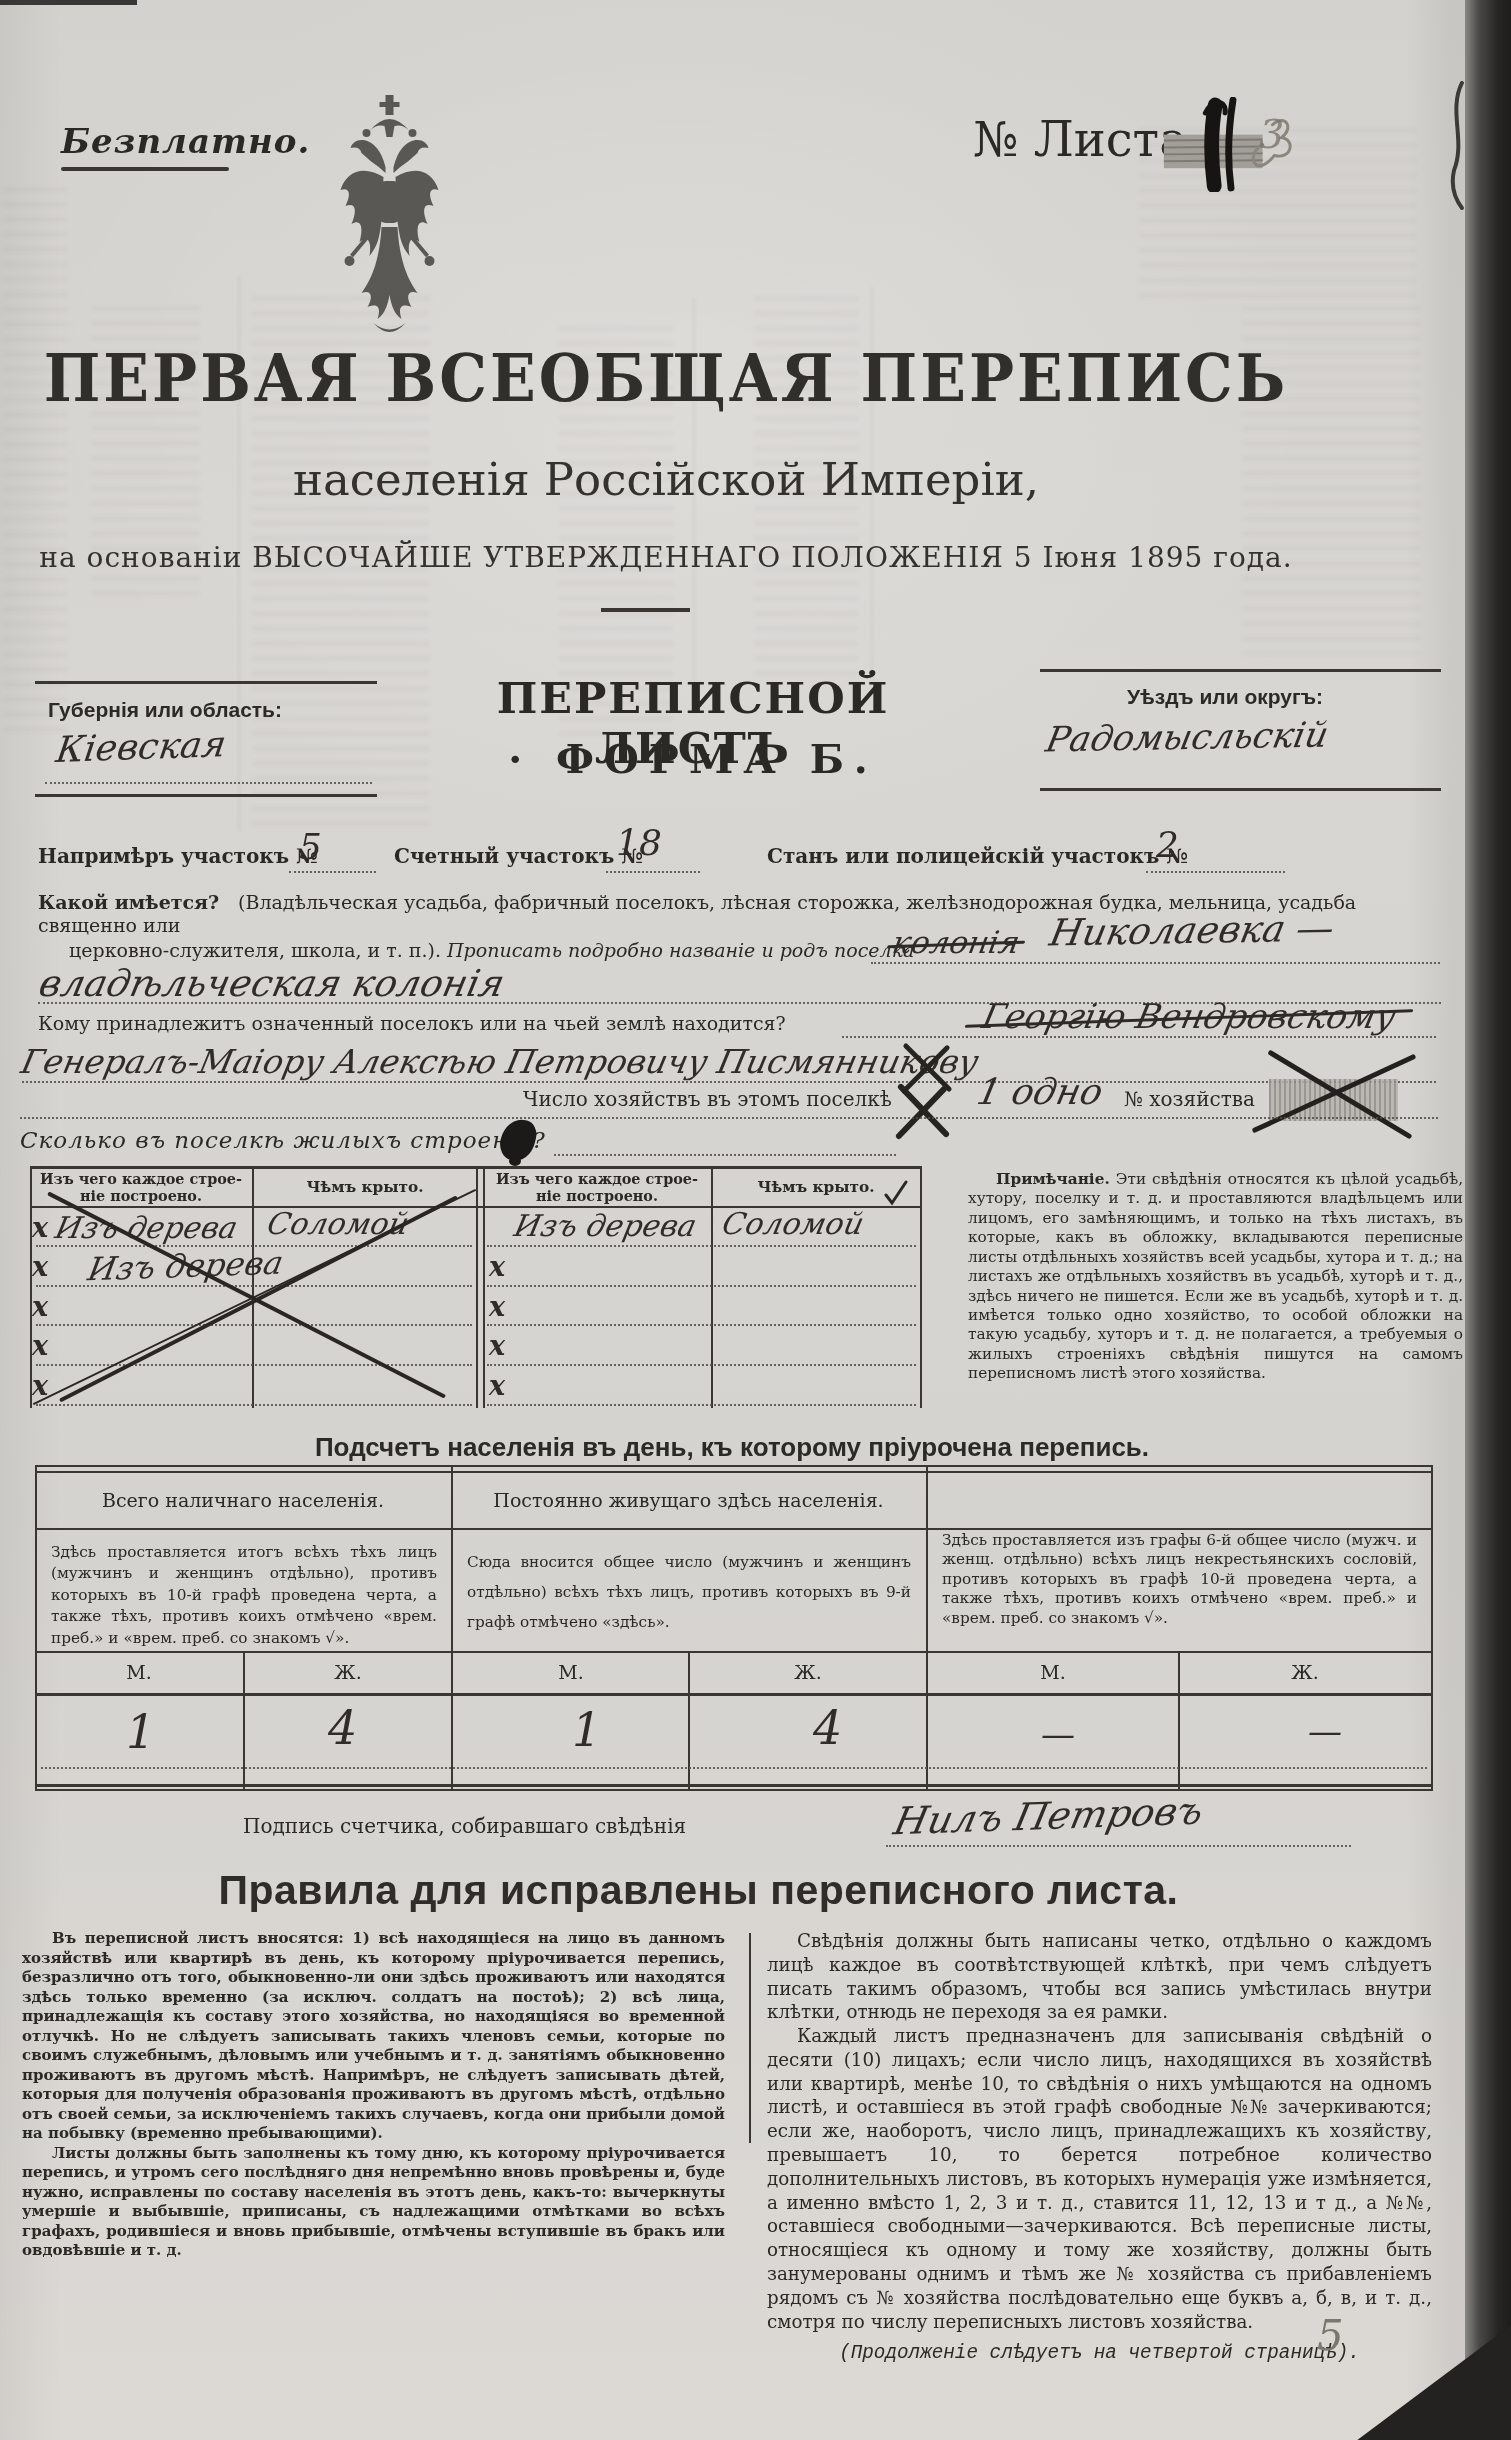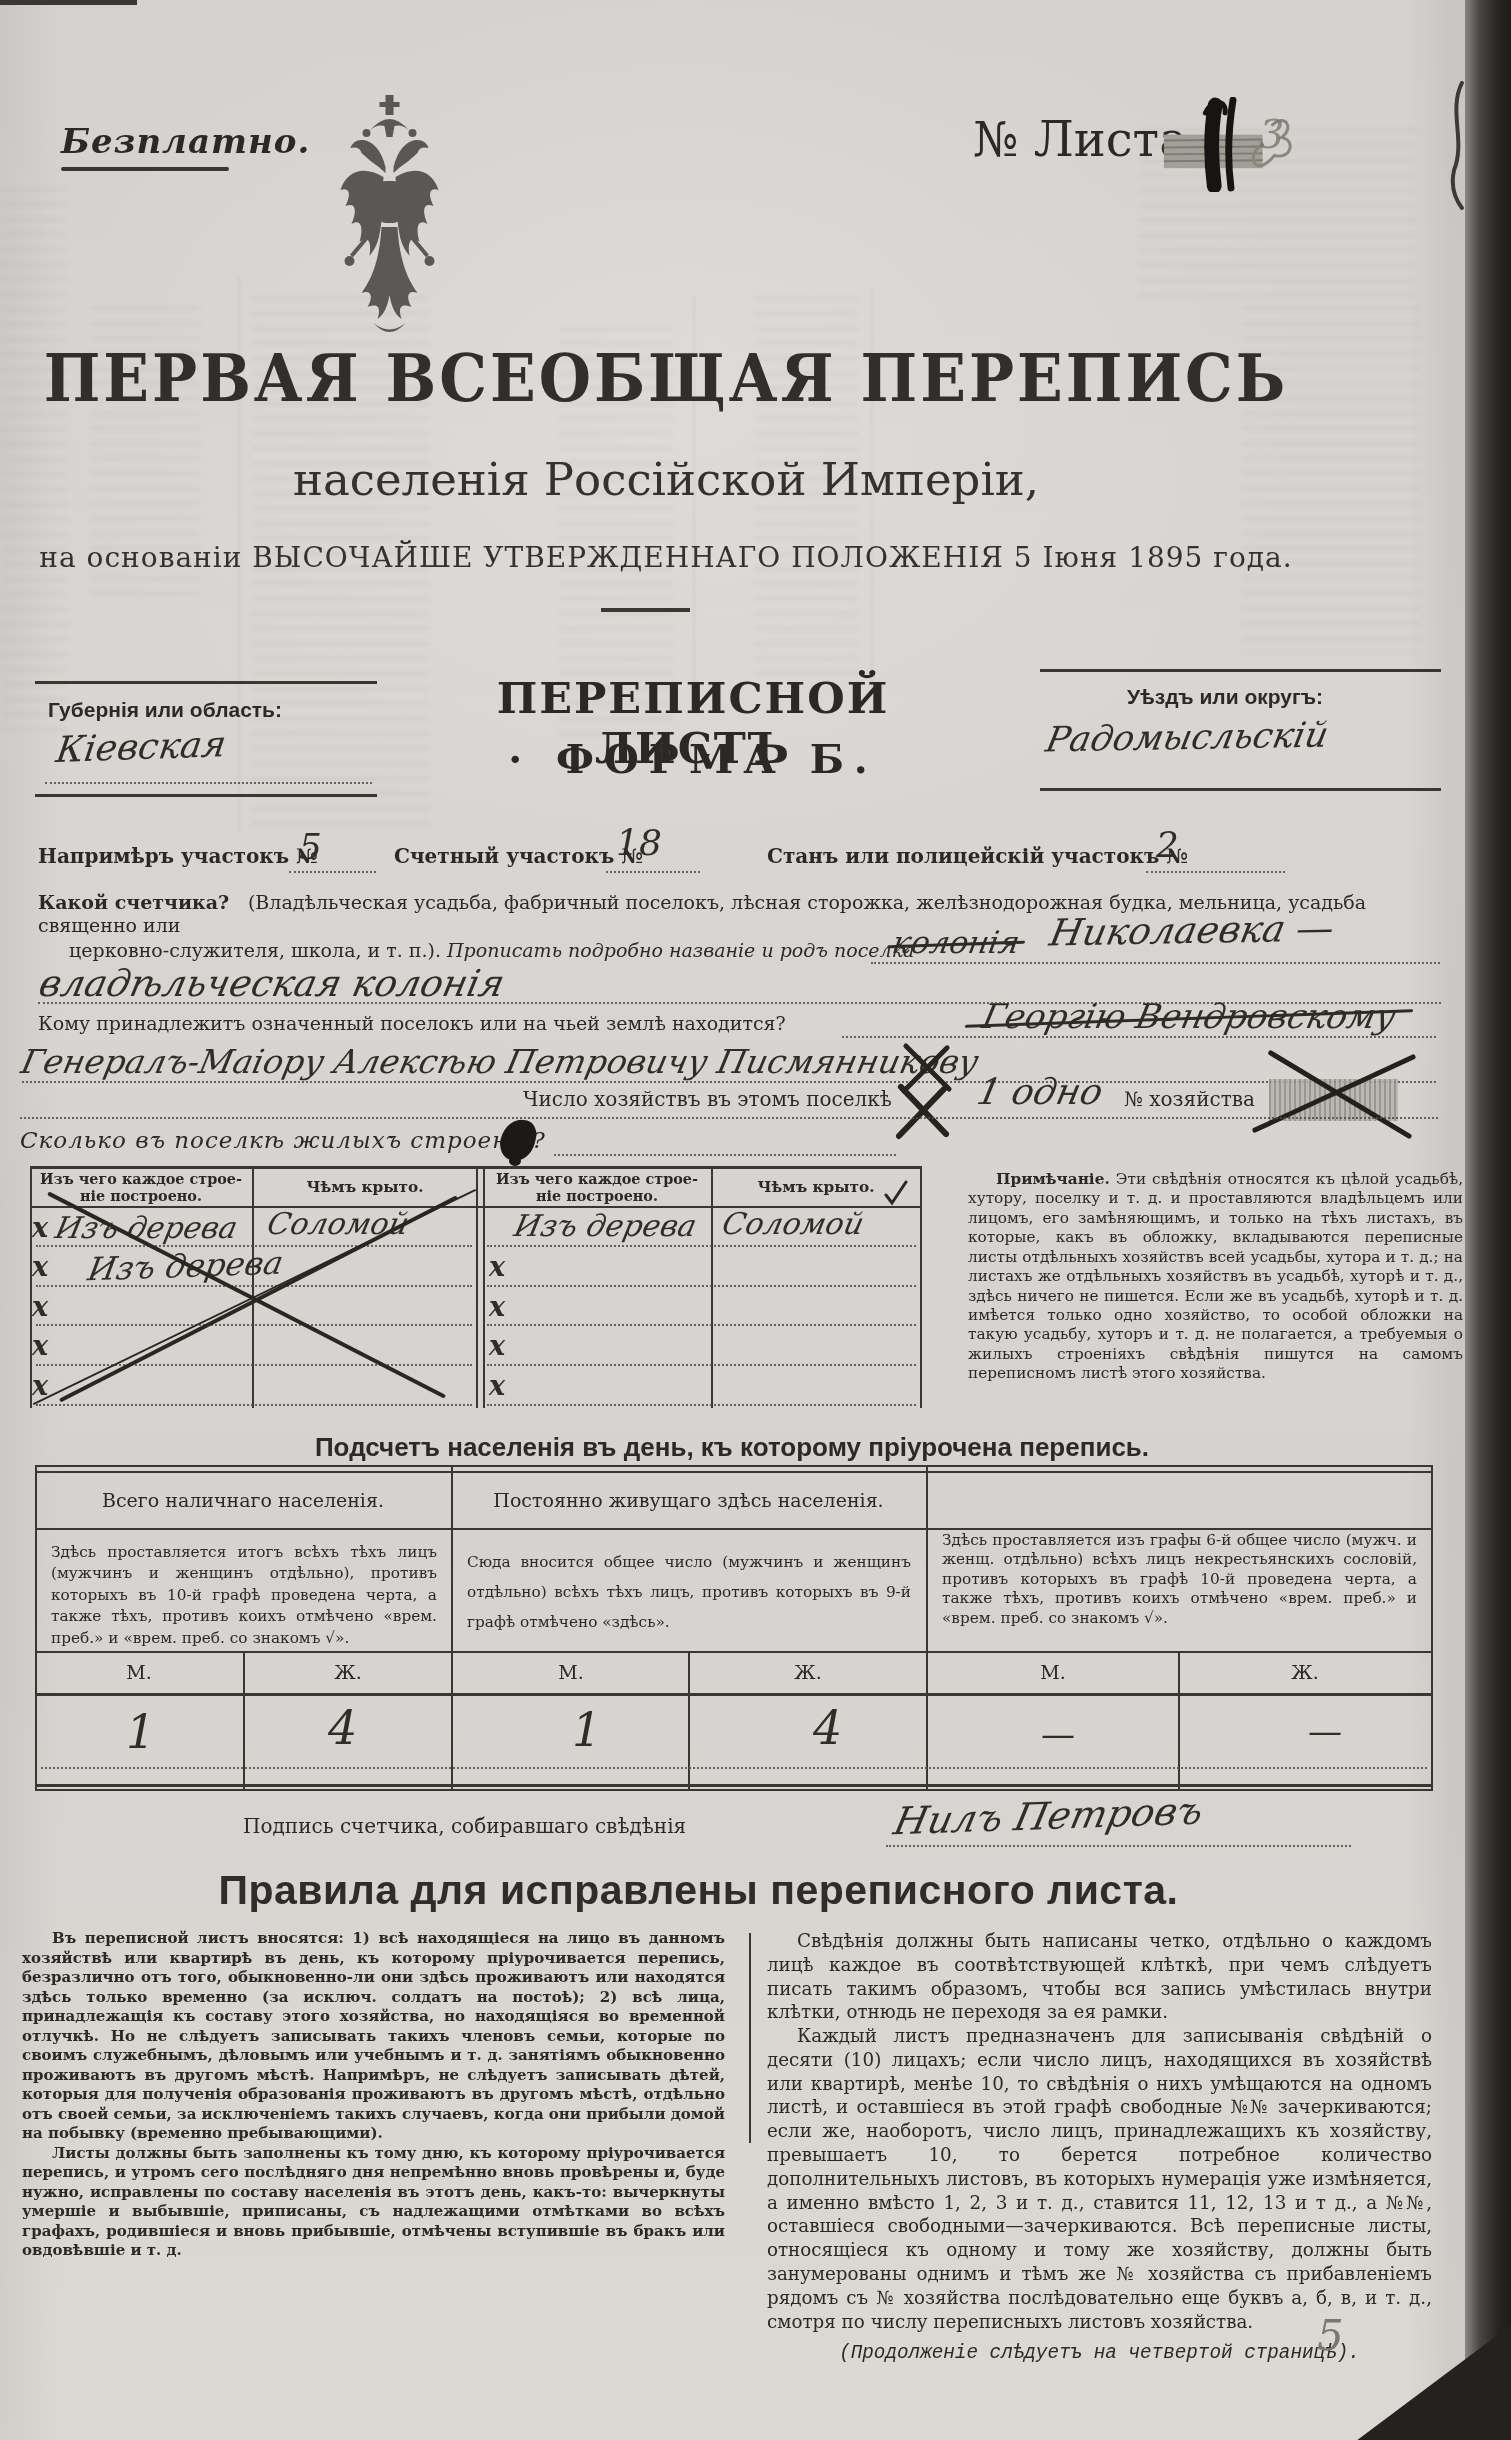--- a/index.html
+++ b/index.html
@@ -118,21 +118,21 @@
   <div class="abs print" style="left:394px;top:844px;font-size:20px;font-weight:bold;">Счетный участокъ №</div>
   <span class="abs hw" style="left:616px;top:822px;font-size:36px;">18</span>
   <div class="dotline" style="left:606px;top:871px;width:94px;"></div>
 
   <div class="abs print" style="left:767px;top:844px;font-size:20px;font-weight:bold;">Станъ или полицейскій участокъ №</div>
   <span class="abs hw" style="left:1156px;top:824px;font-size:36px;">2</span>
   <div class="dotline" style="left:1146px;top:871px;width:139px;"></div>
 
   
   <div class="abs" style="left:38px;top:891px;width:1411px;font-size:19px;">
-    <span class="print" style="font-weight:bold;margin-right:14px;">Какой счетчика?</span>
+    <span class="print" style="font-weight:bold;margin-right:14px;">Какой имѣется?</span>
     <span class="print">(Владѣльческая усадьба, фабричный поселокъ, лѣсная сторожка, желѣзнодорожная будка, мельница, усадьба священно или</span>
   </div>
   <div class="abs print" style="left:69px;top:939px;font-size:19px;">церковно-служителя, школа, и т. п.).</div>
   <div class="abs print" style="left:447px;top:939px;font-size:19px;font-style:italic;">Прописать подробно названіе и родъ поселка</div>
   <div class="dotline" style="left:871px;top:962px;width:569px;"></div>
   <span class="abs hw strike" style="left:893px;top:921px;font-size:31px;transform:skewX(-10deg);">колонія</span>
   <span class="abs hw" style="left:1051px;top:909px;font-size:37px;transform:skewX(-12deg) rotate(-1deg);">Николаевка —</span>
   <span class="abs hw" style="left:40px;top:962px;font-size:37px;transform:skewX(-12deg);">владѣльческая колонія</span>
   <div class="dotline" style="left:38px;top:1002px;width:1403px;"></div>
 

